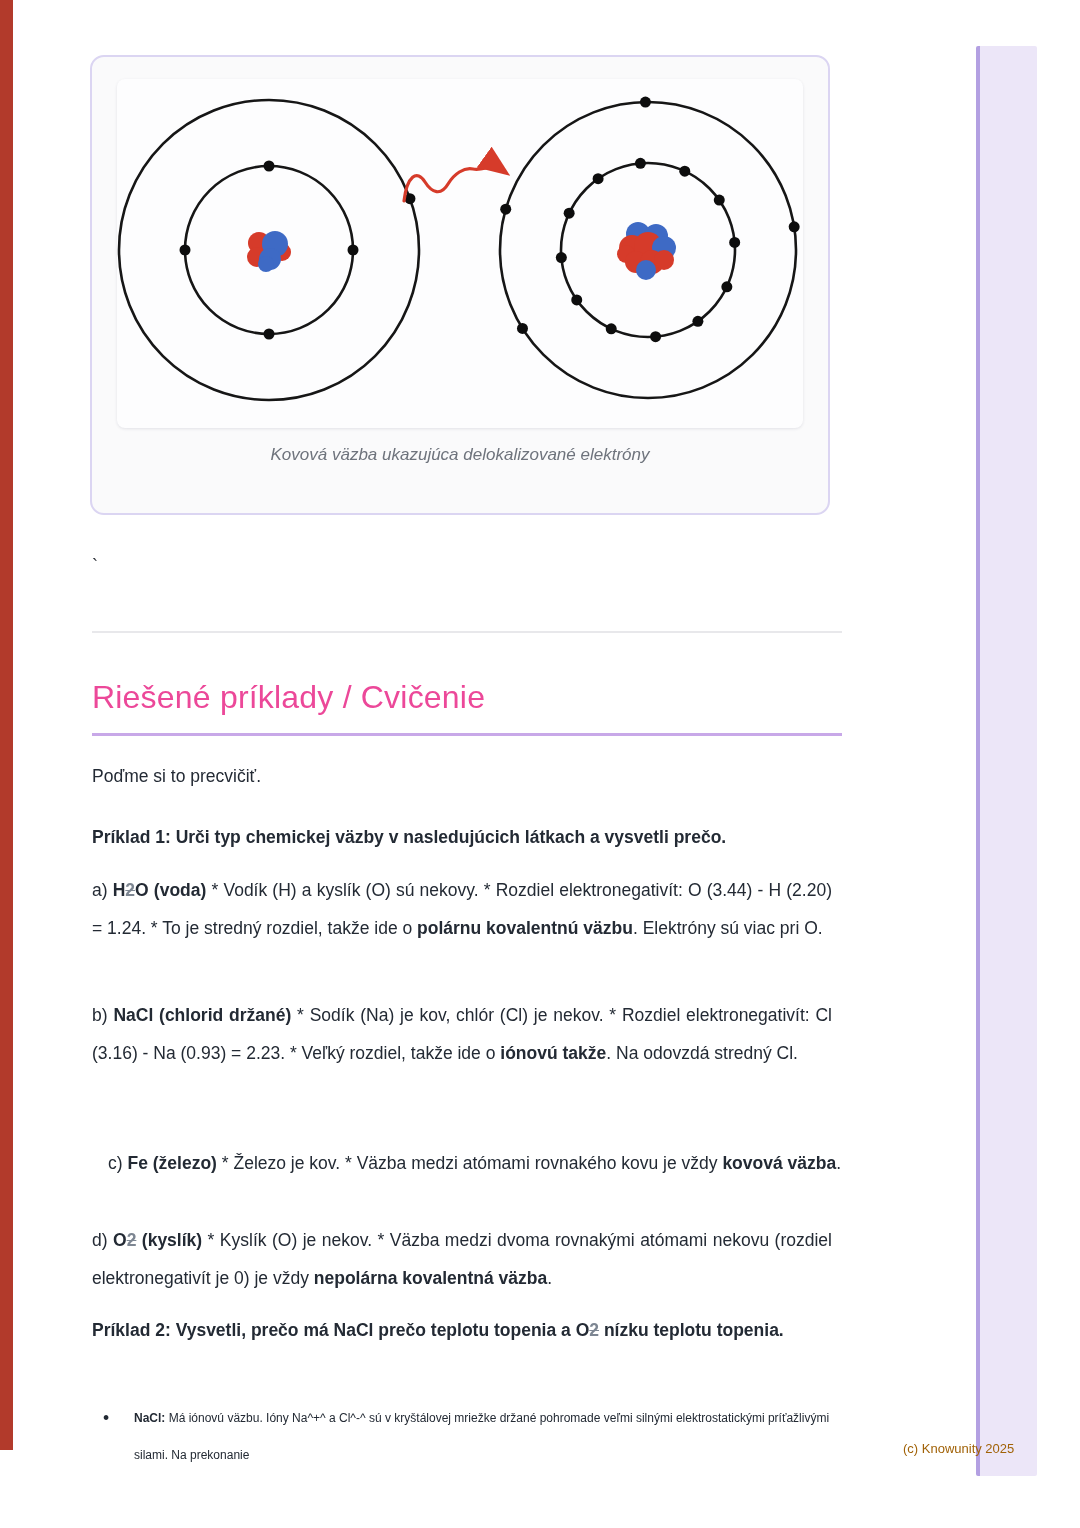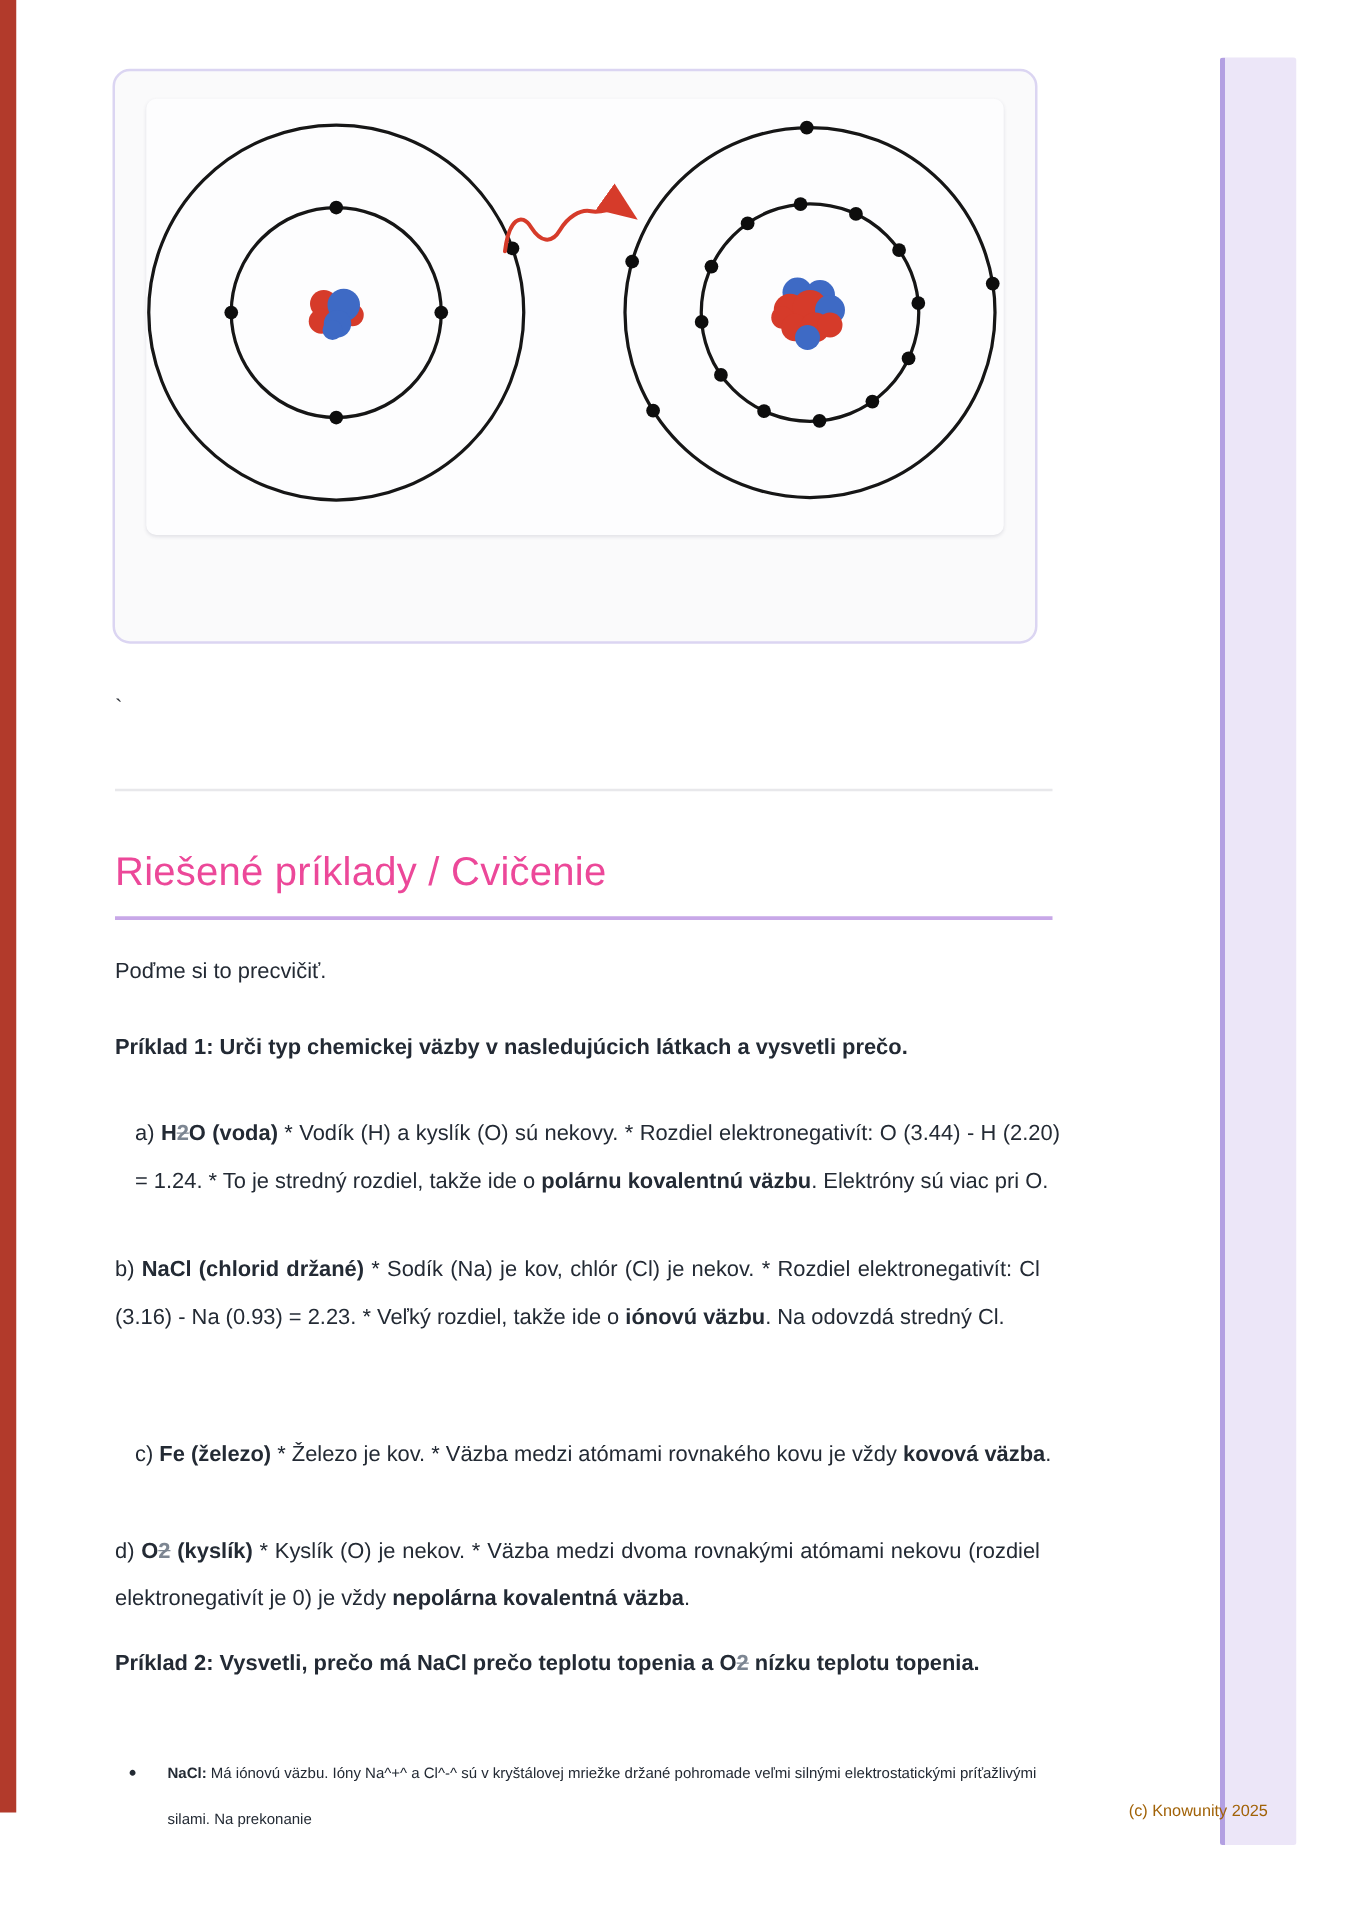--- a/index.html
+++ b/index.html
@@ -104,35 +104,36 @@
         <circle cx="547" cy="181" r="10" fill="#d63b2a"></circle>
         <circle cx="529" cy="191" r="10" fill="#3e6ac5"></circle>
         <defs>
           <marker id="ah" markerWidth="10" markerHeight="10" refX="8" refY="4" orient="auto">
             <path d="M0,0 L10,4 L0,8 Z" fill="#d63b2a"></path>
           </marker>
         </defs>
         <path d="M 287 122 C 290 97 300 90 308 103 C 315 114 324 117 331 105 C 337 95 347 88 356 90 C 365 92 373 86 381 88 L 388 93" fill="none" stroke="#d63b2a" stroke-width="3.2" stroke-linecap="round" marker-end="url(#ah)"></path>
       </svg>
   </div>
+  <div class="caption">Kovová väzba ukazujúca delokalizované elektróny</div>
 </div>
 
 <div class="abs backtick">`</div>
 
 <div class="abs divider"></div>
 
 <h1 class="abs heading" style="margin:0;">Riešené príklady / Cvičenie</h1>
 <div class="abs heading-underline"></div>
 
 <p class="abs body-text intro" style="margin:0;">Poďme si to precvičiť.</p>
 
 <p class="abs body-text bold-title ex1" style="margin:0;">Príklad 1: Urči typ chemickej väzby v nasledujúcich látkach a vysvetli prečo.</p>
 
-<p class="abs body-text para pa" style="margin:16px;"><span>a) </span><span class="b">H</span><span class="b strike">2</span><span class="b">O (voda)</span><span> * Vodík (H) a kyslík (O) sú nekovy. * Rozdiel elektronegativít: O (3.44) - H (2.20) = 1.24. * To je stredný rozdiel, takže ide o </span><span class="b">polárnu kovalentnú väzbu</span><span>. Elektróny sú viac pri O.</span></p>
-<p class="abs body-text para pb" style="margin:0;"><span>b) </span><span class="b">NaCl (chlorid držané)</span><span> * Sodík (Na) je kov, chlór (Cl) je nekov. * Rozdiel elektronegativít: Cl (3.16) - Na (0.93) = 2.23. * Veľký rozdiel, takže ide o </span><span class="b">iónovú väzbu</span><span>. Na odovzdá stredný Cl.</span></p>
+<p class="abs body-text para pa" style="margin:0;"><span>a) </span><span class="b">H</span><span class="b strike">2</span><span class="b">O (voda)</span><span> * Vodík (H) a kyslík (O) sú nekovy. * Rozdiel elektronegativít: O (3.44) - H (2.20) = 1.24. * To je stredný rozdiel, takže ide o </span><span class="b">polárnu kovalentnú väzbu</span><span>. Elektróny sú viac pri O.</span></p>
+<p class="abs body-text para pb" style="margin:0;"><span>b) </span><span class="b">NaCl (chlorid držané)</span><span> * Sodík (Na) je kov, chlór (Cl) je nekov. * Rozdiel elektronegativít: Cl (3.16) - Na (0.93) = 2.23. * Veľký rozdiel, takže ide o </span><span class="b">iónovú takže</span><span>. Na odovzdá stredný Cl.</span></p>
 <p class="abs body-text para pc" style="margin:16px;"><span>c) </span><span class="b">Fe (železo)</span><span> * Železo je kov. * Väzba medzi atómami rovnakého kovu je vždy </span><span class="b">kovová väzba</span><span>.</span></p>
 <p class="abs body-text para pd" style="margin:0;"><span>d) </span><span class="b">O</span><span class="b strike">2</span><span class="b"> (kyslík)</span><span> * Kyslík (O) je nekov. * Väzba medzi dvoma rovnakými atómami nekovu (rozdiel elektronegativít je 0) je vždy </span><span class="b">nepolárna kovalentná väzba</span><span>.</span></p>
 
 <p class="abs body-text para bold-title ex2" style="margin:0;"><span class="b">Príklad 2: Vysvetli, prečo má NaCl prečo teplotu topenia a O</span><span class="b strike">2</span><span class="b"> nízku teplotu topenia.</span></p>
 
 <div class="abs body-text bullet-row">
   <div class="bullet-marker">•</div>
   <div class="bullet-body"><span class="b">NaCl:</span><span> Má iónovú väzbu. Ióny Na^+^ a Cl^-^ sú v kryštálovej mriežke držané pohromade veľmi silnými elektrostatickými príťažlivými silami. Na prekonanie</span></div>
 </div>
 

